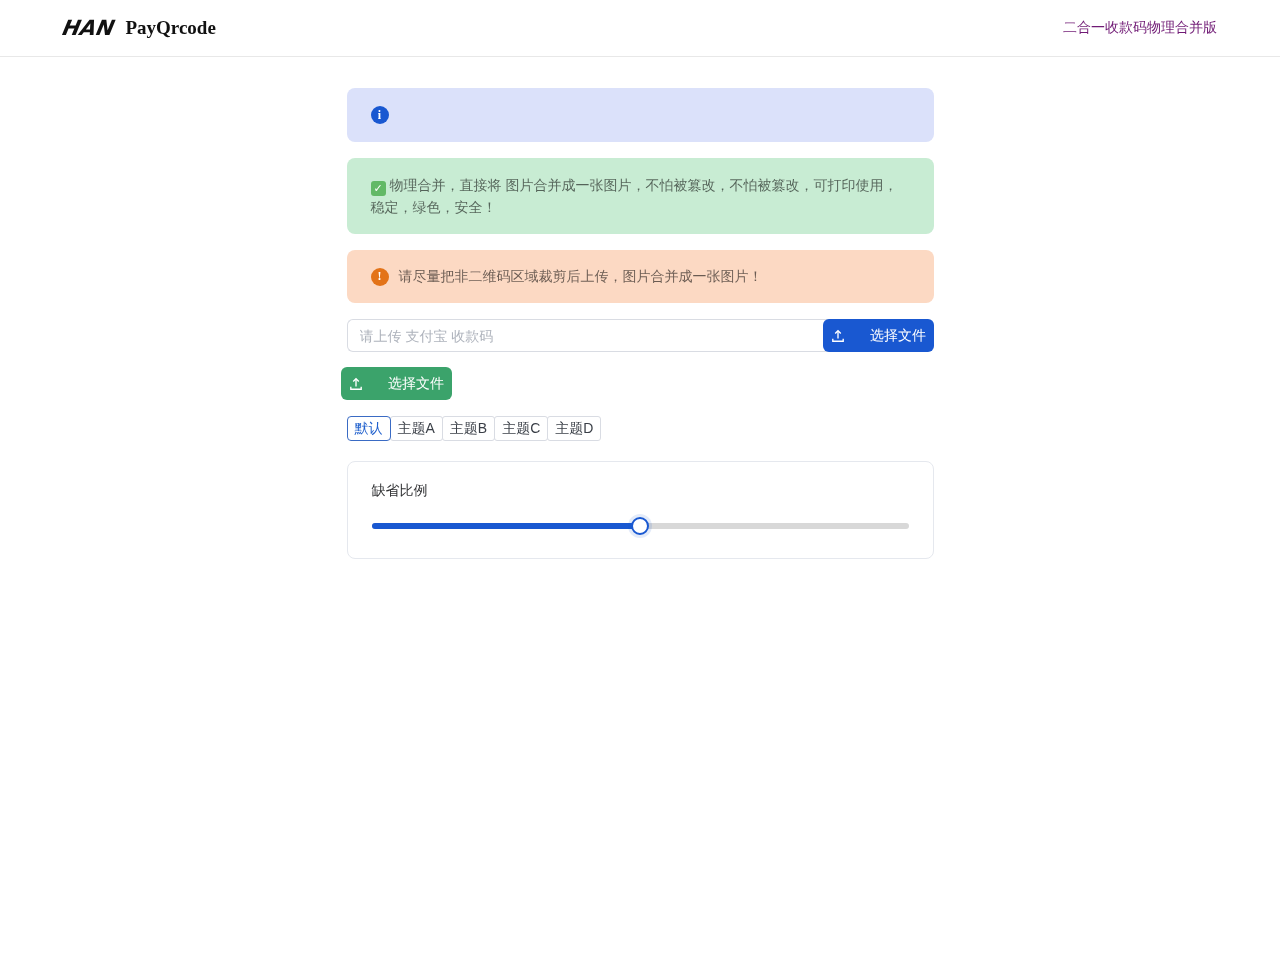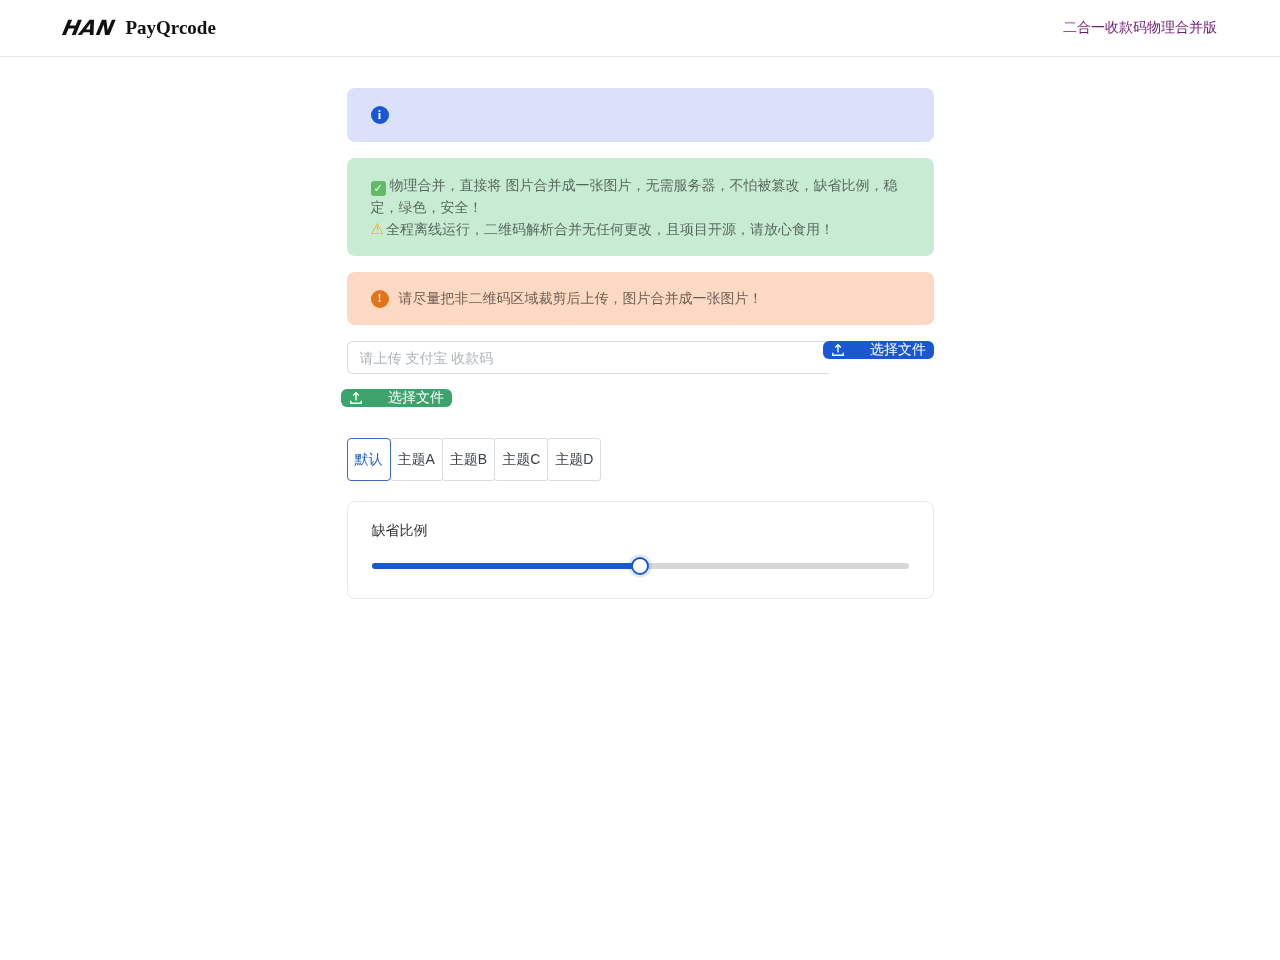--- a/index.html
+++ b/index.html
@@ -119,41 +119,41 @@
     border-radius: 6px 0 0 6px;
     padding: 0 12px;
     font-size: 14px;
     color: #c2410c;
     outline: none;
     font-family: "Liberation Sans", "DejaVu Sans", sans-serif;
   }
   .upload-input::placeholder { color: #aeb3bc; }
   .upload-btn {
     width: 111px;
-    height: 18px;
+    height: 33px;
     border: none;
     border-radius: 6px;
     margin-left: -6px;
     color: #fff;
     font-size: 14px;
     display: flex;
     align-items: center;
     justify-content: center;
     gap: 24px;
     cursor: pointer;
     font-family: "Liberation Sans", "DejaVu Sans", sans-serif;
   }
   .upload-btn.blue { background: #1958d1; }
   .upload-btn.green { background: #3ba36b; }
   .upload-btn svg { display: block; }
 
   
   .theme-group { display: flex; margin-top: 16px; margin-bottom: 20px; }
   .theme-btn {
-    height: 43px;
+    height: 25px;
     padding: 0 7px;
     display: flex;
     align-items: center;
     font-size: 14px;
     color: #3a3f47;
     background: #fff;
     border: 1px solid #d9dce3;
     border-radius: 3px;
     margin-left: -1px;
     cursor: pointer;
@@ -220,24 +220,21 @@
 </div>
 
 <div class="main">
 
   <div class="alert alert-info">
     <span class="circle-icon info">i</span>
   </div>
 
   <div class="alert alert-success">
     <div>
-      <span class="emoji-check">✓</span><span>物理合并，直接将 图片合并成一张图片，无需服务器，不怕被篡改，缺省比例，稳定，绿色，安全！</span>
-    </div>
-    <div>
-      <span class="emoji-warn">⚠</span><span>全程离线运行，二维码解析合并无任何更改，且项目开源，请放心食用！</span>
+      <span class="emoji-check">✓</span><span>物理合并，直接将 图片合并成一张图片，不怕被篡改，不怕被篡改，可打印使用，稳定，绿色，安全！</span>
     </div>
   </div>
 
   <div class="alert alert-warning">
     <span class="circle-icon warn">!</span>
     <span>请尽量把非二维码区域裁剪后上传，图片合并成一张图片！</span>
   </div>
 
   <div class="upload-row">
     <input class="upload-input" type="text" placeholder="请上传 支付宝 收款码" style="">

